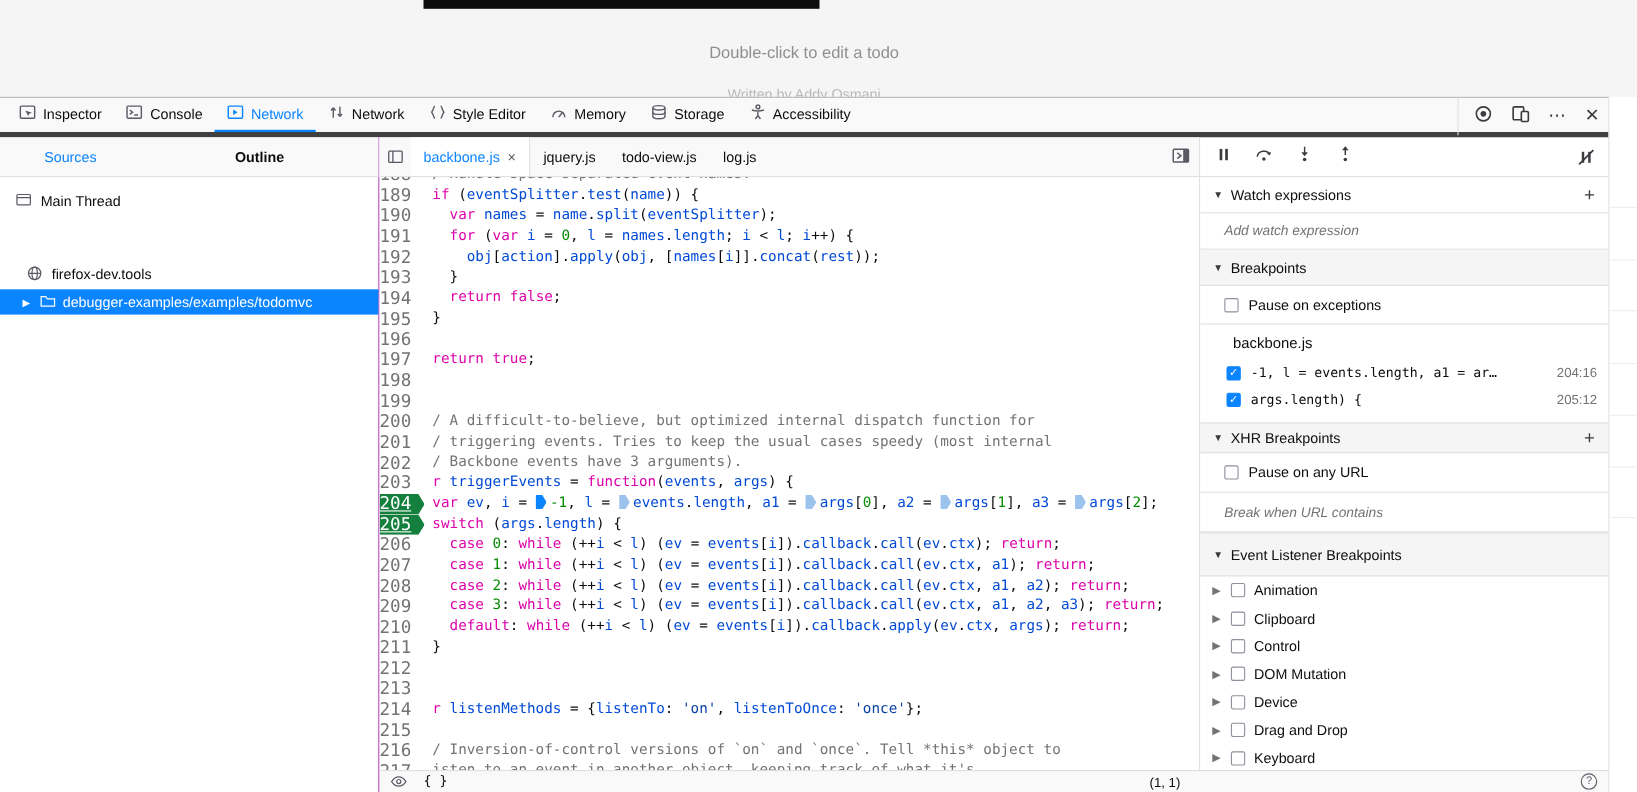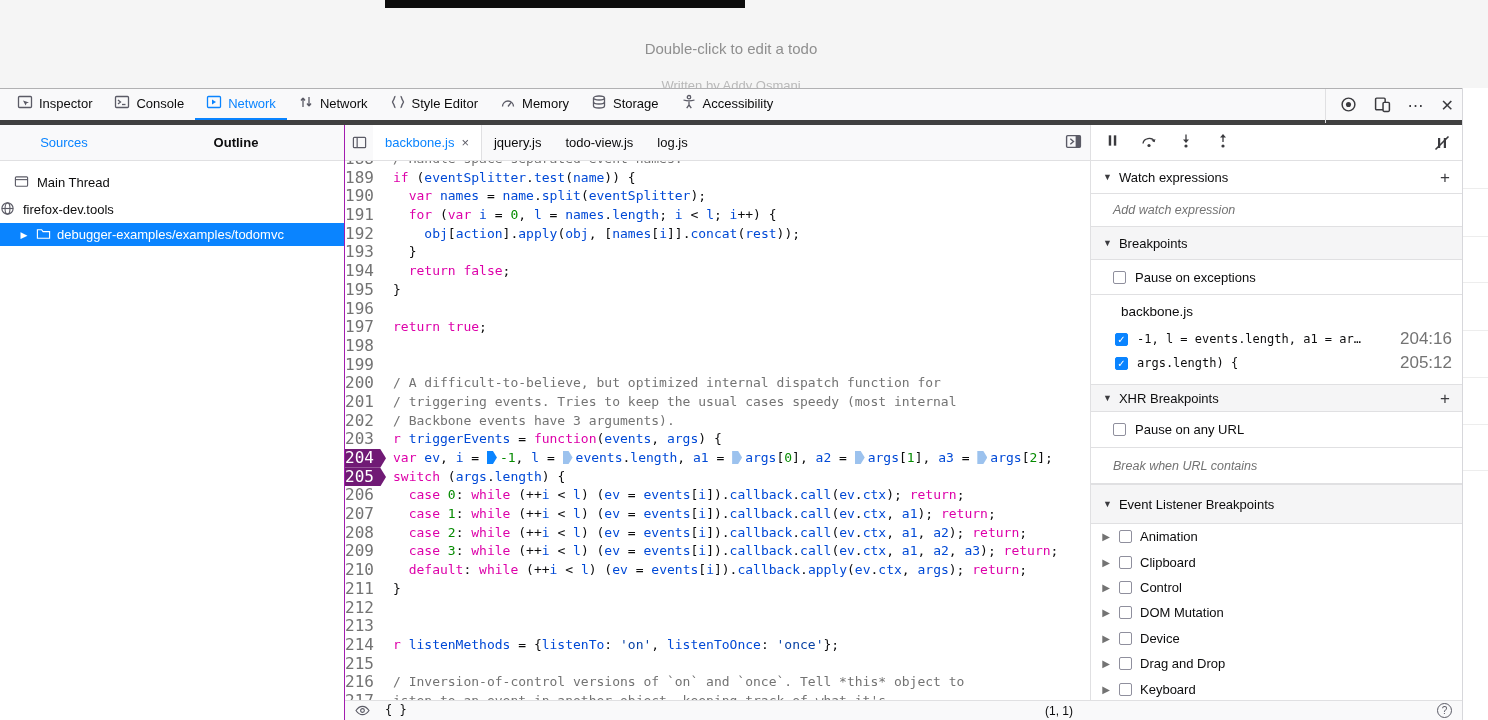--- a/index.html
+++ b/index.html
@@ -61,22 +61,22 @@
   .src-tab.active { background:#fff; color:#0a84ff; border-right:1px solid #e0e0e2; }
   .src-tab .close { color:#5b5b66; font-size:13px; }
   .src-expand-btn { position:absolute; right:8px; top:8px; }
   .src-expand-btn svg { stroke:#5b5b66; fill:none; stroke-width:1.3; }
 
   .editor { position:absolute; left:0; right:0; top:36px; bottom:0; overflow:hidden; }
   .code-lines { position:absolute; left:0; right:0; top:-11px; }
   .cl { display:flex; height:18.7px; line-height:18.7px;
     font-family:"DejaVu Sans Mono", monospace; font-size:13px; white-space:pre; }
   .gut { flex:0 0 41px; text-align:left; padding-right:10px; color:#737373; font-size:16px; }
-  .gut.bp { background:#701a75; color:#fff;
-    clip-path:polygon(0 0, 86% 0, 100% 50%, 86% 100%, 0 100%); }
+  .gut.bp { background:#15803d; color:#fff;
+    clip-path:polygon(0 0, 86% 0, 100% 50%, 86% 100%, 0 100%);text-decoration:underline; }
   .cod { flex:1; padding-left:7px; overflow:hidden; }
   .tk-p { color:#0c0c0d; }
   .tk-k { color:#dd00a9; }
   .tk-v { color:#0049d6; }
   .tk-n { color:#058b00; }
   .tk-s { color:#0842a4; }
   .tk-c { color:#737373; }
   .badge { display:inline-block; width:10px; height:13px; vertical-align:-2px; margin-right:3px;
     clip-path:polygon(0 0, 60% 0, 100% 50%, 60% 100%, 0 100%); }
   .badge.solid { background:#0a84ff; }
@@ -109,21 +109,21 @@
     font-size:12.5px; font-style:italic; color:#737373; border-bottom:1px solid #e0e0e2; }
   .chk-row { height:35px; display:flex; align-items:center; padding-left:22px; gap:9px;
     font-size:13px; border-bottom:1px solid #e0e0e2; }
   .cb { width:13px; height:13px; border:1px solid #8f8f9d; border-radius:2px; background:#fff;
     display:inline-flex; align-items:center; justify-content:center; flex:0 0 13px; }
   .cb.checked { background:#0a84ff; border-color:#0a84ff; color:#fff; font-size:10px; }
   .src-head { height:32px; display:flex; align-items:center; padding-left:30px; font-size:13.5px; }
   .bp-row { height:24px; display:flex; align-items:center; padding:0 10px 0 24px; gap:9px; }
   .bp-label { font-family:"DejaVu Sans Mono", monospace; font-size:12px; color:#0c0c0d; flex:1;
     white-space:nowrap; overflow:hidden; }
-  .bp-line { color:#737373; font-size:17px;margin-left:28px; }
+  .bp-line { color:#737373; font-size:12px;margin-left:28px; }
   .gap9 { height:9px; }
   .xhr-h { height:28px; border-top:1px solid #e0e0e2; }
   .chk-row.tall { height:36px; }
   .placeholder-row.tall { height:36px; }
   .ev-h { height:40px; background:#f5f5f6; border-top:1px solid #e0e0e2; border-bottom:1px solid #e0e0e2;
     display:flex; align-items:center; padding-left:12px; gap:7px; font-size:13px; }
   .ev-row { height:25.4px; display:flex; align-items:center; padding-left:10px; gap:8px; font-size:13px; }
   .exp { font-size:10px; color:#737373; width:10px; text-align:center; }
 </style>
 </head>
@@ -229,21 +229,21 @@
       <div class="side-tab second">Outline</div>
     </div>
     <div class="tree">
       <div class="tree-row" style="padding-left:14px; gap:8px;">
         <span><svg width="15" height="15" viewBox="0 0 16 16">
               <rect x="1.5" y="3" width="13" height="10" rx="1"></rect>
               <line x1="1.5" y1="6" x2="14.5" y2="6"></line>
             </svg></span>
         <span>Main Thread</span>
       </div>
-      <div class="tree-row" style="gap:8px;">
+      <div class="tree-row" style="padding-left:24px; gap:8px;margin-top:40px;">
         <span><svg width="15" height="15" viewBox="0 0 16 16">
               <circle cx="8" cy="8" r="6"></circle>
               <ellipse cx="8" cy="8" rx="2.6" ry="6"></ellipse>
               <line x1="2" y1="8" x2="14" y2="8"></line>
             </svg></span>
         <span>firefox-dev.tools</span>
       </div>
       <div class="tree-row selected" style="padding-left:18px; gap:6px;">
         <span class="caret">▶</span>
         <span><svg width="15" height="15" viewBox="0 0 16 16">

